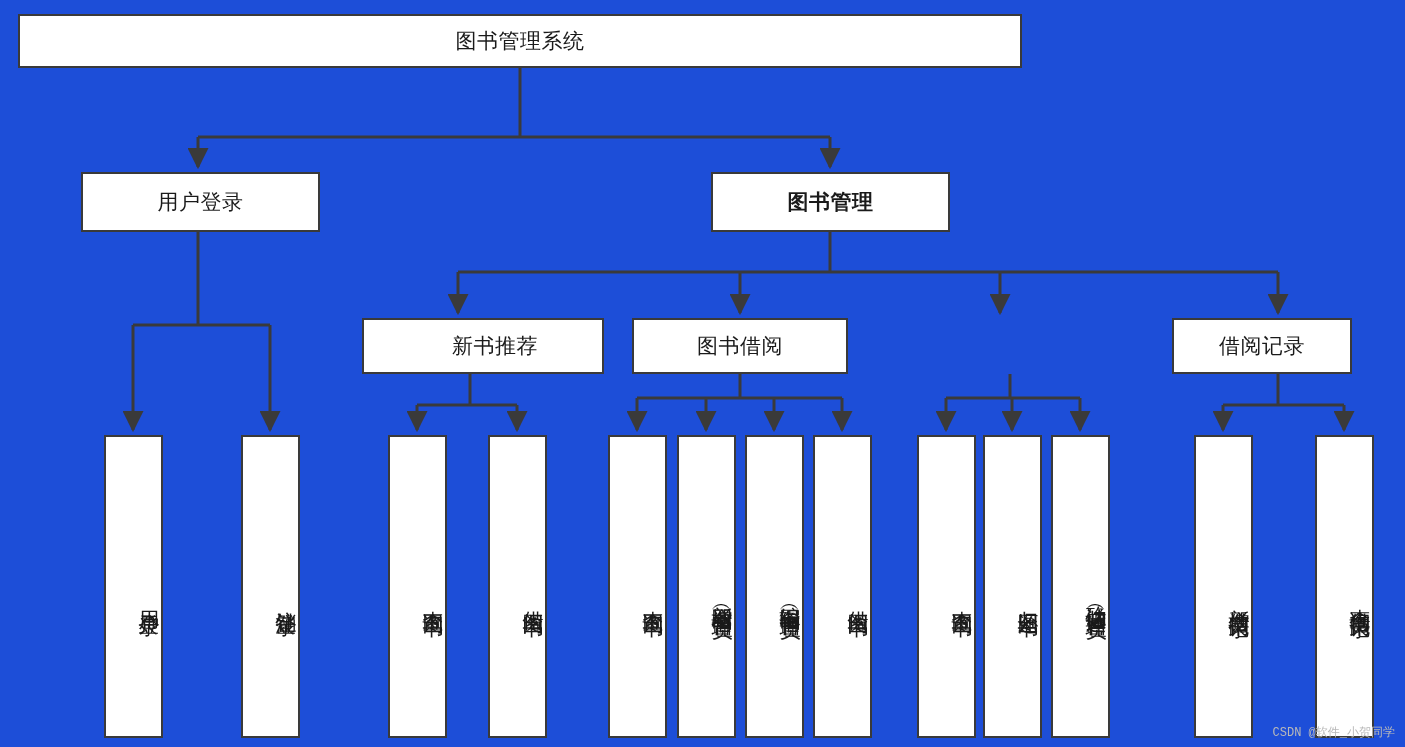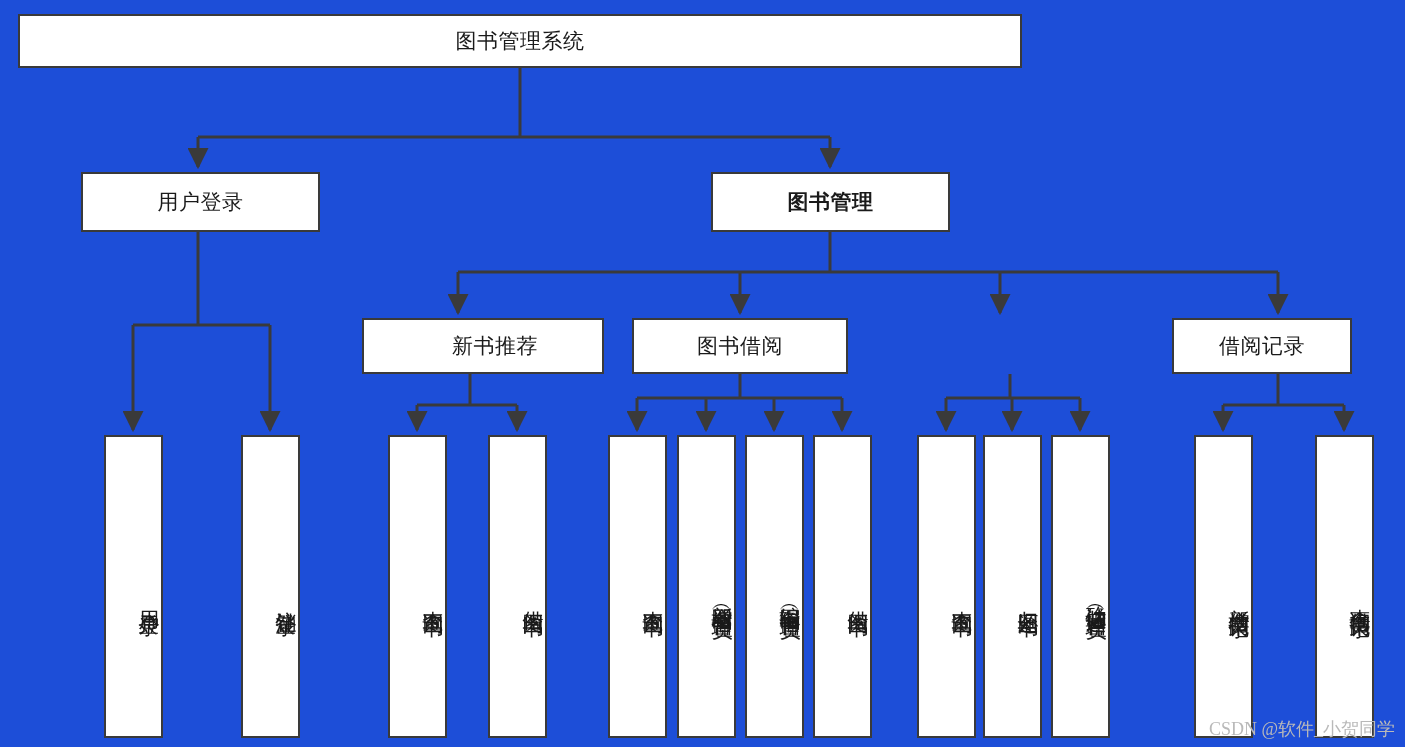--- a/index.html
+++ b/index.html
@@ -50,23 +50,23 @@
   }
   .node.vert .vtext {
     writing-mode: vertical-rl;
     text-orientation: upright;
     white-space: nowrap;
   }
   #watermark {
     position: absolute;
     right: 10px;
     bottom: 6px;
-    font-size: 18px;
+    font-size: 12px;
     color: #b9b9b9;
-    font-family: Liberation Serif, serif;
+    font-family: Liberation Mono, monospace;
     white-space: nowrap;
     user-select: none;
   }
 </style>
 </head>
 <body>
 
 <div id="canvas">
 
   <svg id="edges" viewBox="0 0 1405 747" xmlns="http://www.w3.org/2000/svg">

